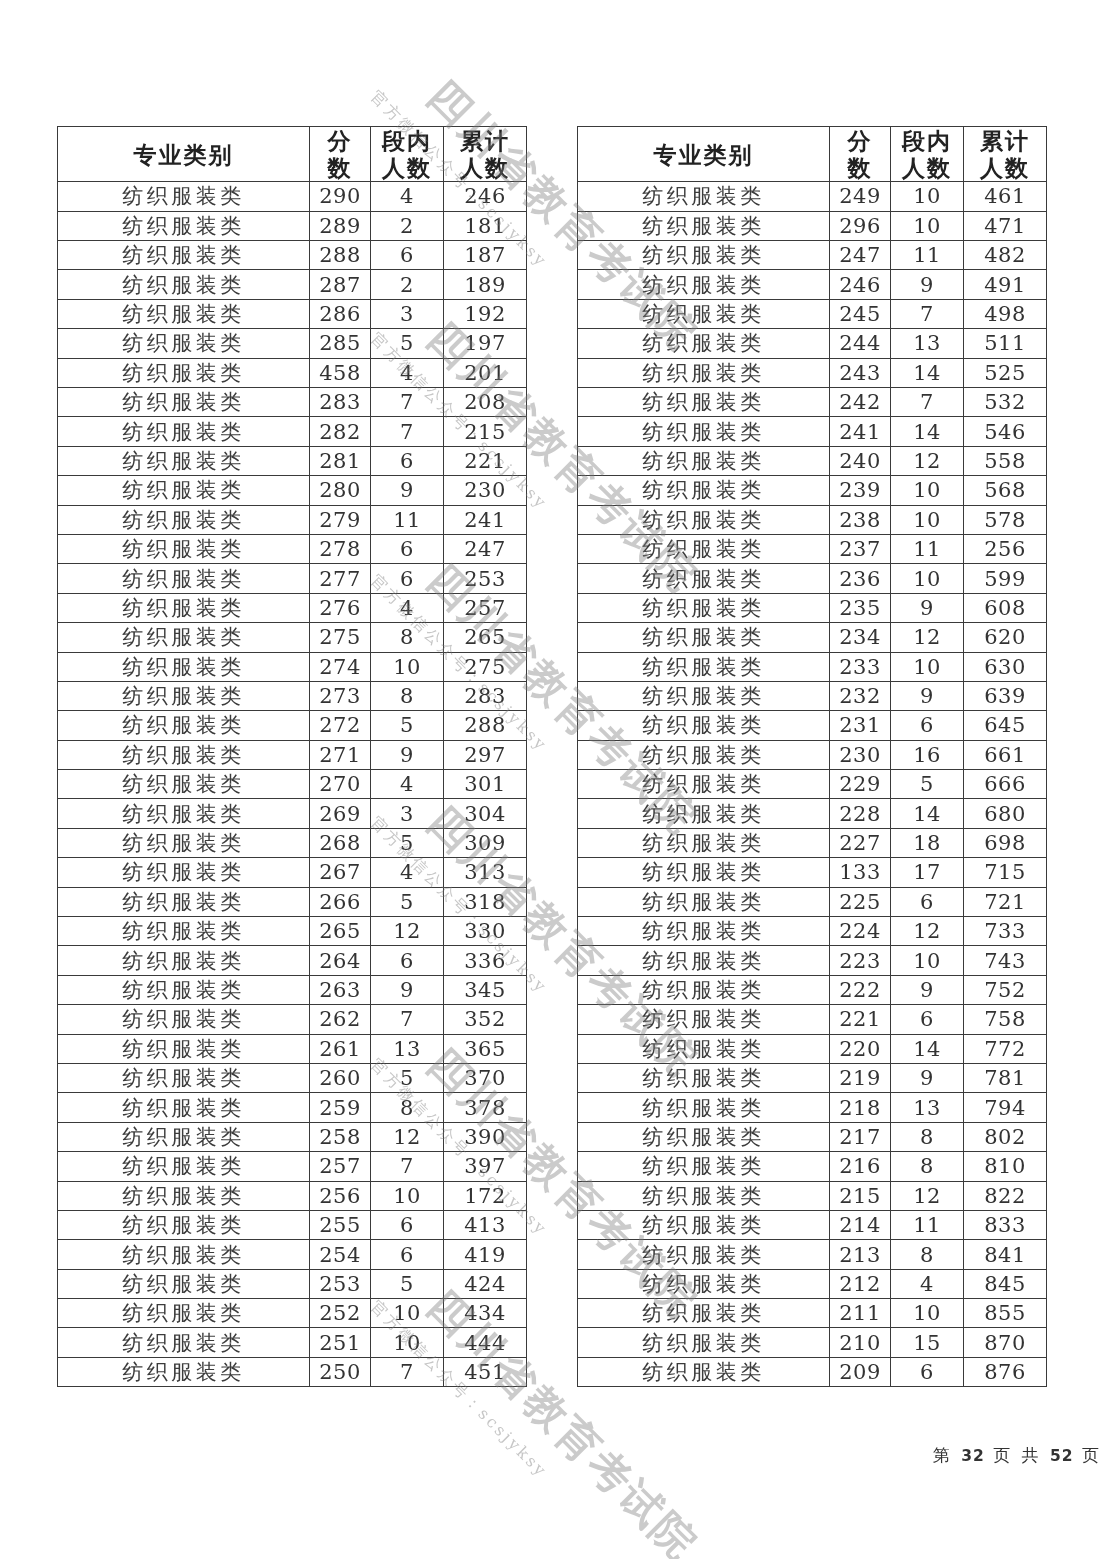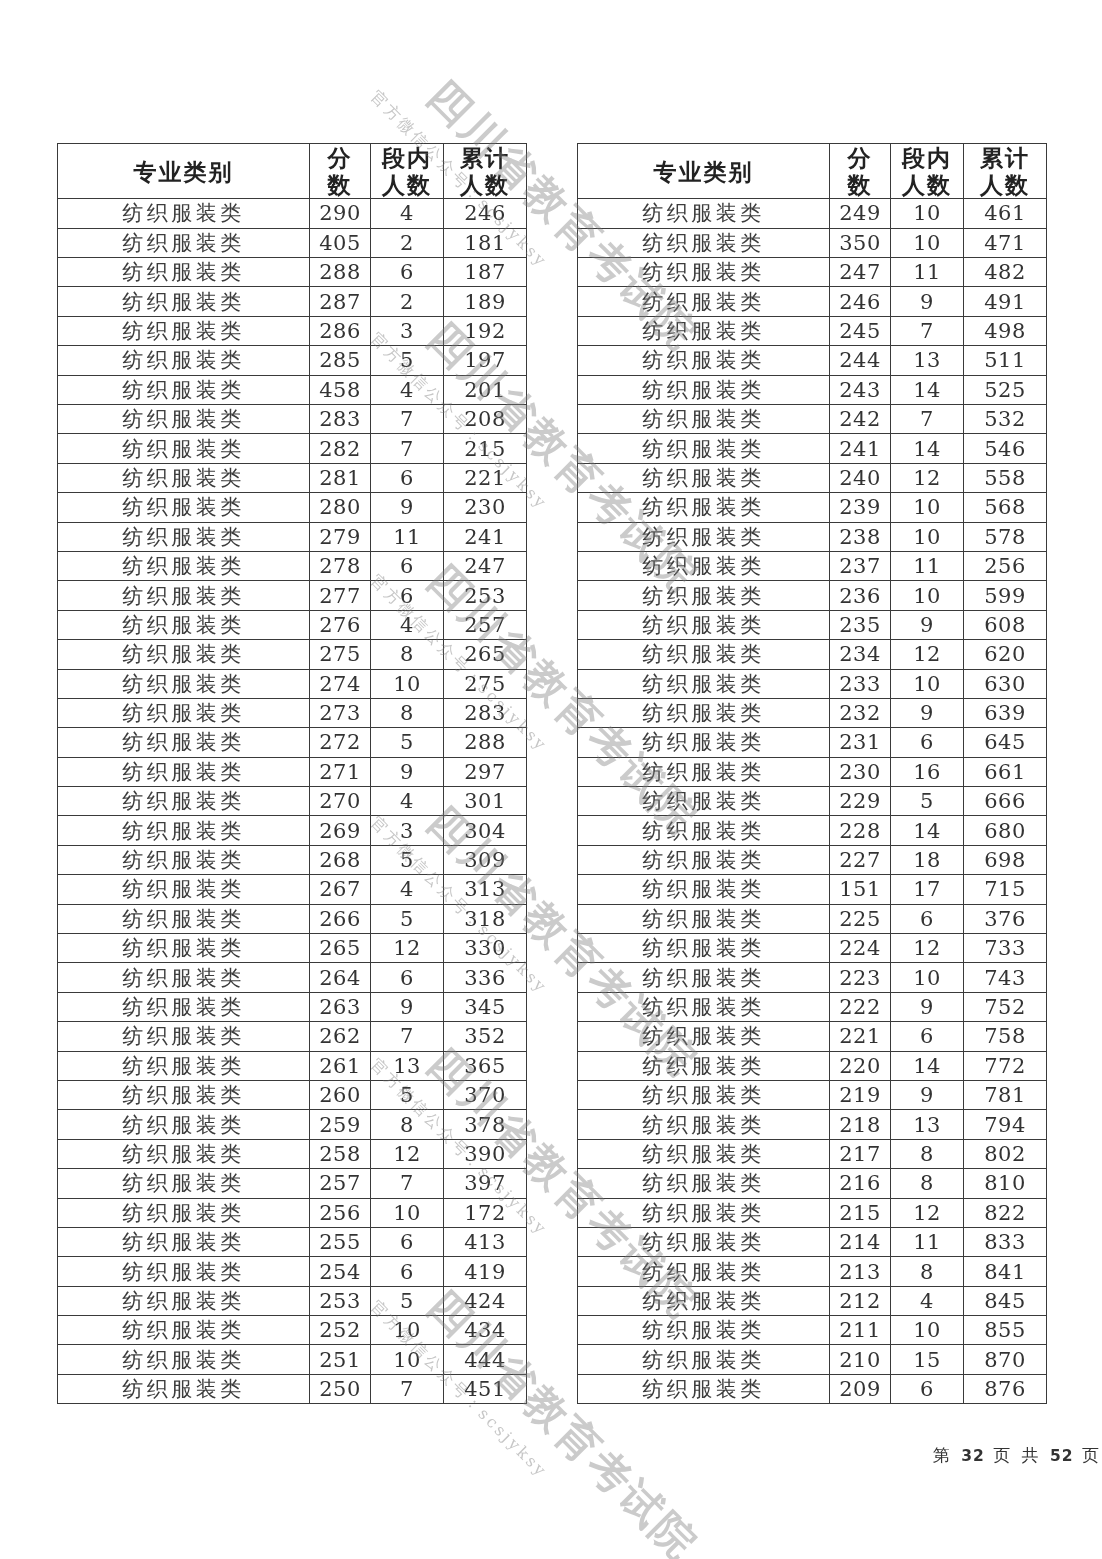--- a/index.html
+++ b/index.html
@@ -4,21 +4,21 @@
 <style>
   html,body { margin:0; padding:0; background:#ffffff; }
   .page {
     position:relative; width:1102px; height:1559px; background:#ffffff;
     overflow:hidden;
     font-family:"DejaVu Serif","Liberation Serif",serif;
   }
 
   
   table.score-table {
-    position:absolute; top:143px;
+    position:absolute; top:126px;
     border-collapse:collapse; table-layout:fixed;
     width:469px;
     padding-left:18px;
   }
   table.score-table.left  { left:57px; }
   table.score-table.right { left:577px; }
 
   .score-table th, .score-table td {
     border:1.5px solid #3a3a3a;
     text-align:center; vertical-align:middle;
@@ -89,21 +89,21 @@
     </thead>
     <tbody>
         <tr>
           <td class="cat">纺织服装类</td>
           <td class="num">290</td>
           <td class="num">4</td>
           <td class="num">246</td>
         </tr>
         <tr>
           <td class="cat">纺织服装类</td>
-          <td class="num">405</td>
+          <td class="num">289</td>
           <td class="num">2</td>
           <td class="num">181</td>
         </tr>
         <tr>
           <td class="cat">纺织服装类</td>
           <td class="num">288</td>
           <td class="num">6</td>
           <td class="num">187</td>
         </tr>
         <tr>
@@ -357,21 +357,21 @@
     </thead>
     <tbody>
         <tr>
           <td class="cat">纺织服装类</td>
           <td class="num">249</td>
           <td class="num">10</td>
           <td class="num">461</td>
         </tr>
         <tr>
           <td class="cat">纺织服装类</td>
-          <td class="num">350</td>
+          <td class="num">296</td>
           <td class="num">10</td>
           <td class="num">471</td>
         </tr>
         <tr>
           <td class="cat">纺织服装类</td>
           <td class="num">247</td>
           <td class="num">11</td>
           <td class="num">482</td>
         </tr>
         <tr>
@@ -489,29 +489,29 @@
           <td class="num">680</td>
         </tr>
         <tr>
           <td class="cat">纺织服装类</td>
           <td class="num">227</td>
           <td class="num">18</td>
           <td class="num">698</td>
         </tr>
         <tr>
           <td class="cat">纺织服装类</td>
-          <td class="num">151</td>
+          <td class="num">133</td>
           <td class="num">17</td>
           <td class="num">715</td>
         </tr>
         <tr>
           <td class="cat">纺织服装类</td>
           <td class="num">225</td>
           <td class="num">6</td>
-          <td class="num">376</td>
+          <td class="num">721</td>
         </tr>
         <tr>
           <td class="cat">纺织服装类</td>
           <td class="num">224</td>
           <td class="num">12</td>
           <td class="num">733</td>
         </tr>
         <tr>
           <td class="cat">纺织服装类</td>
           <td class="num">223</td>

